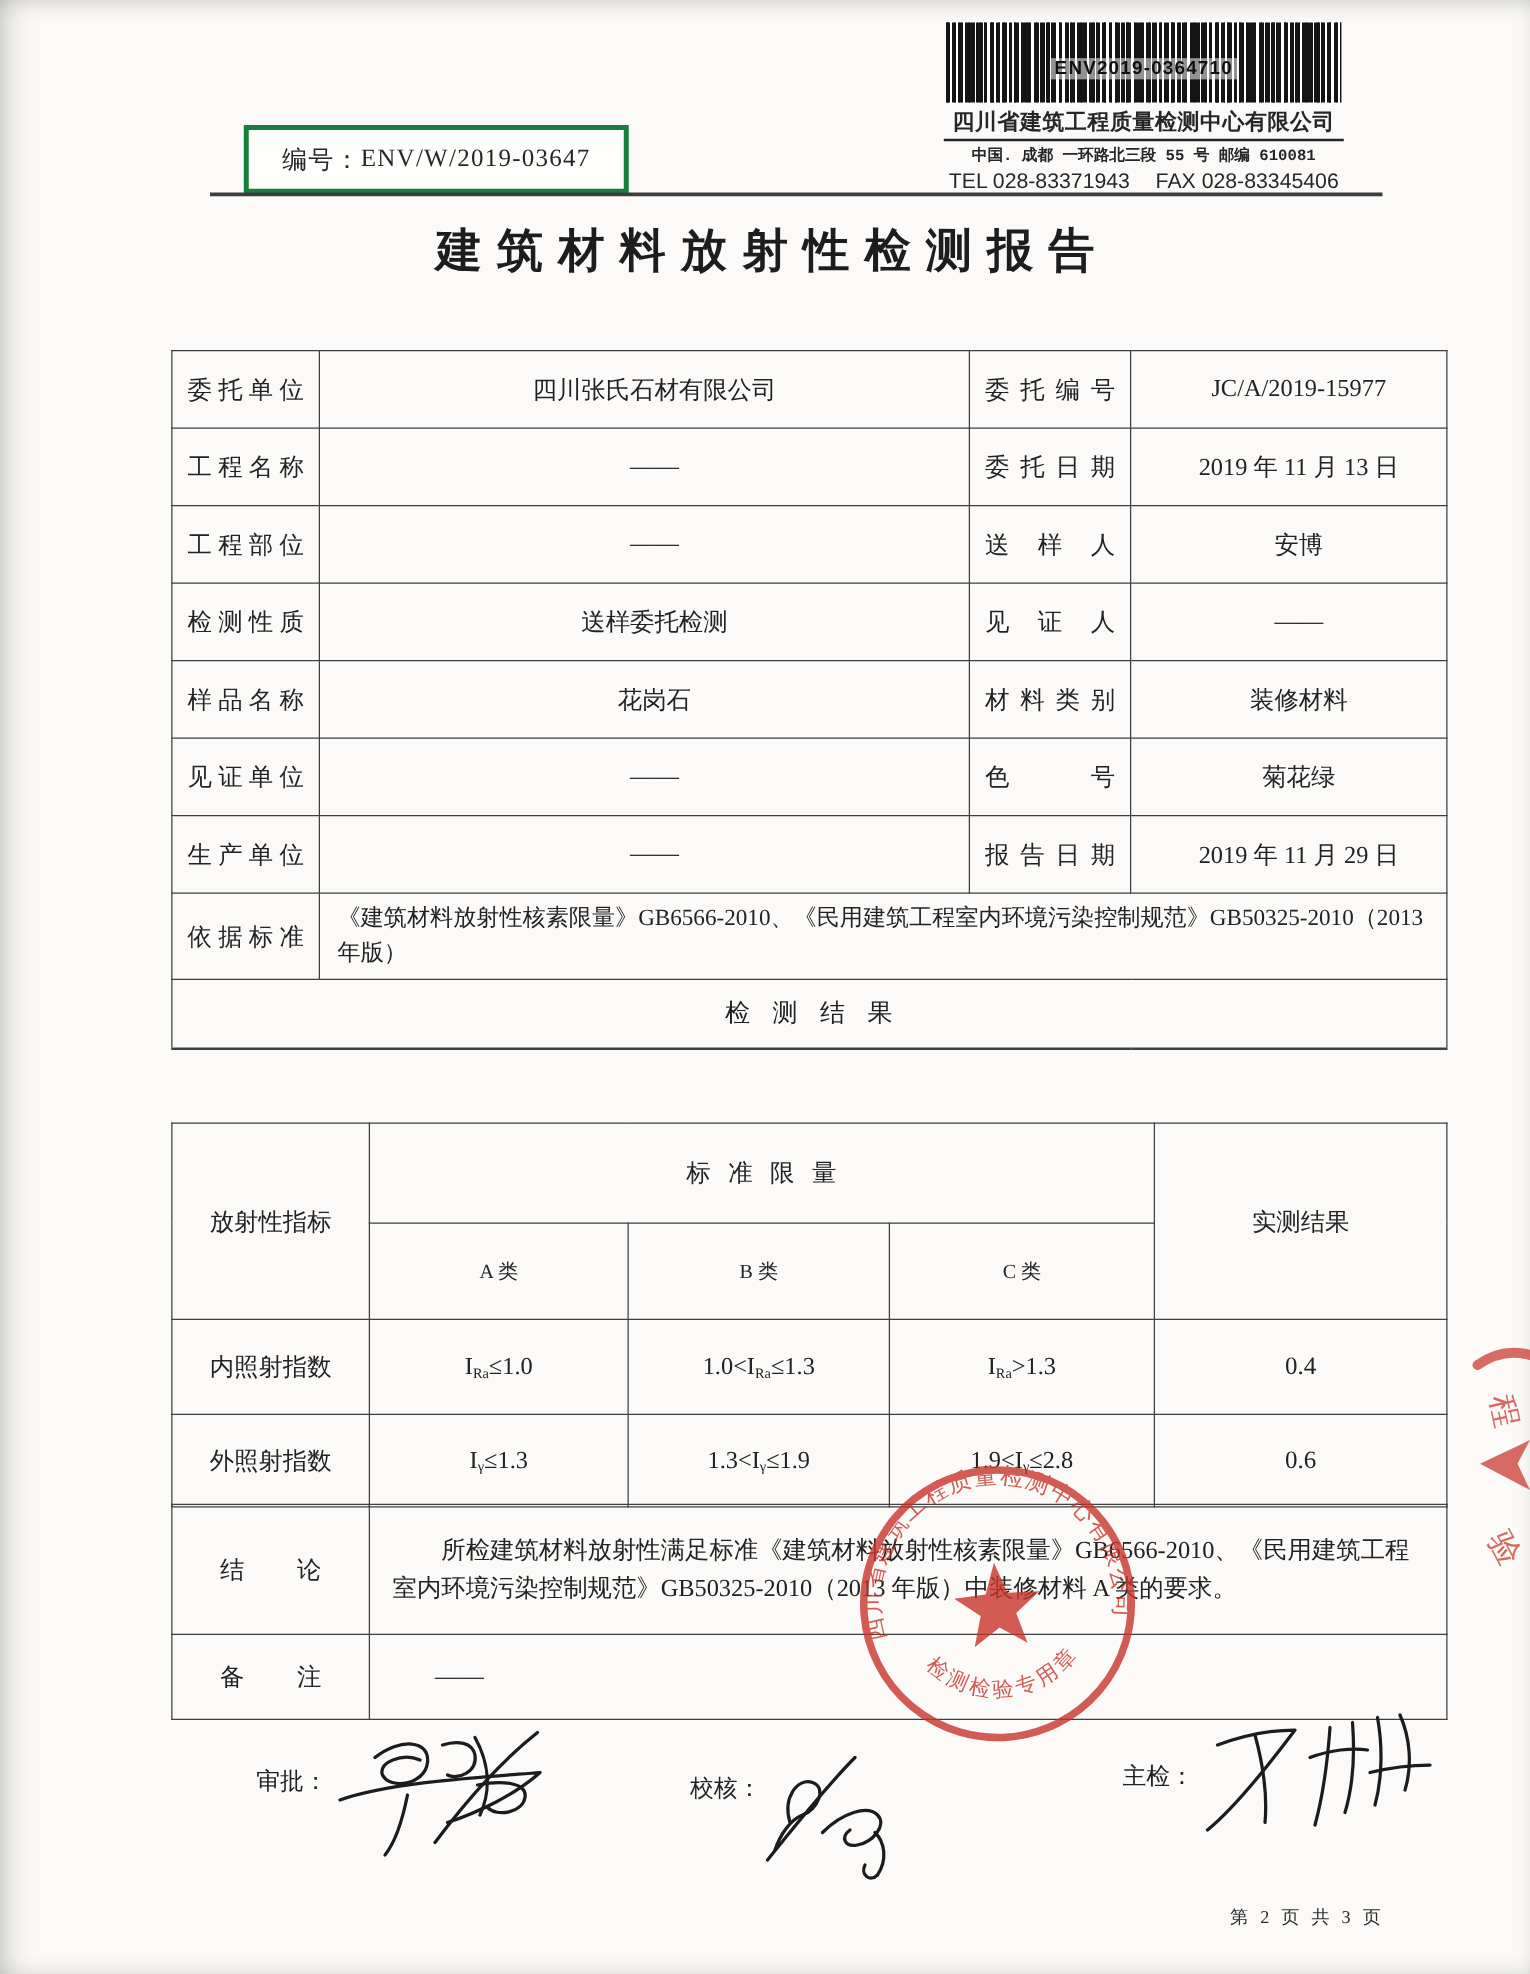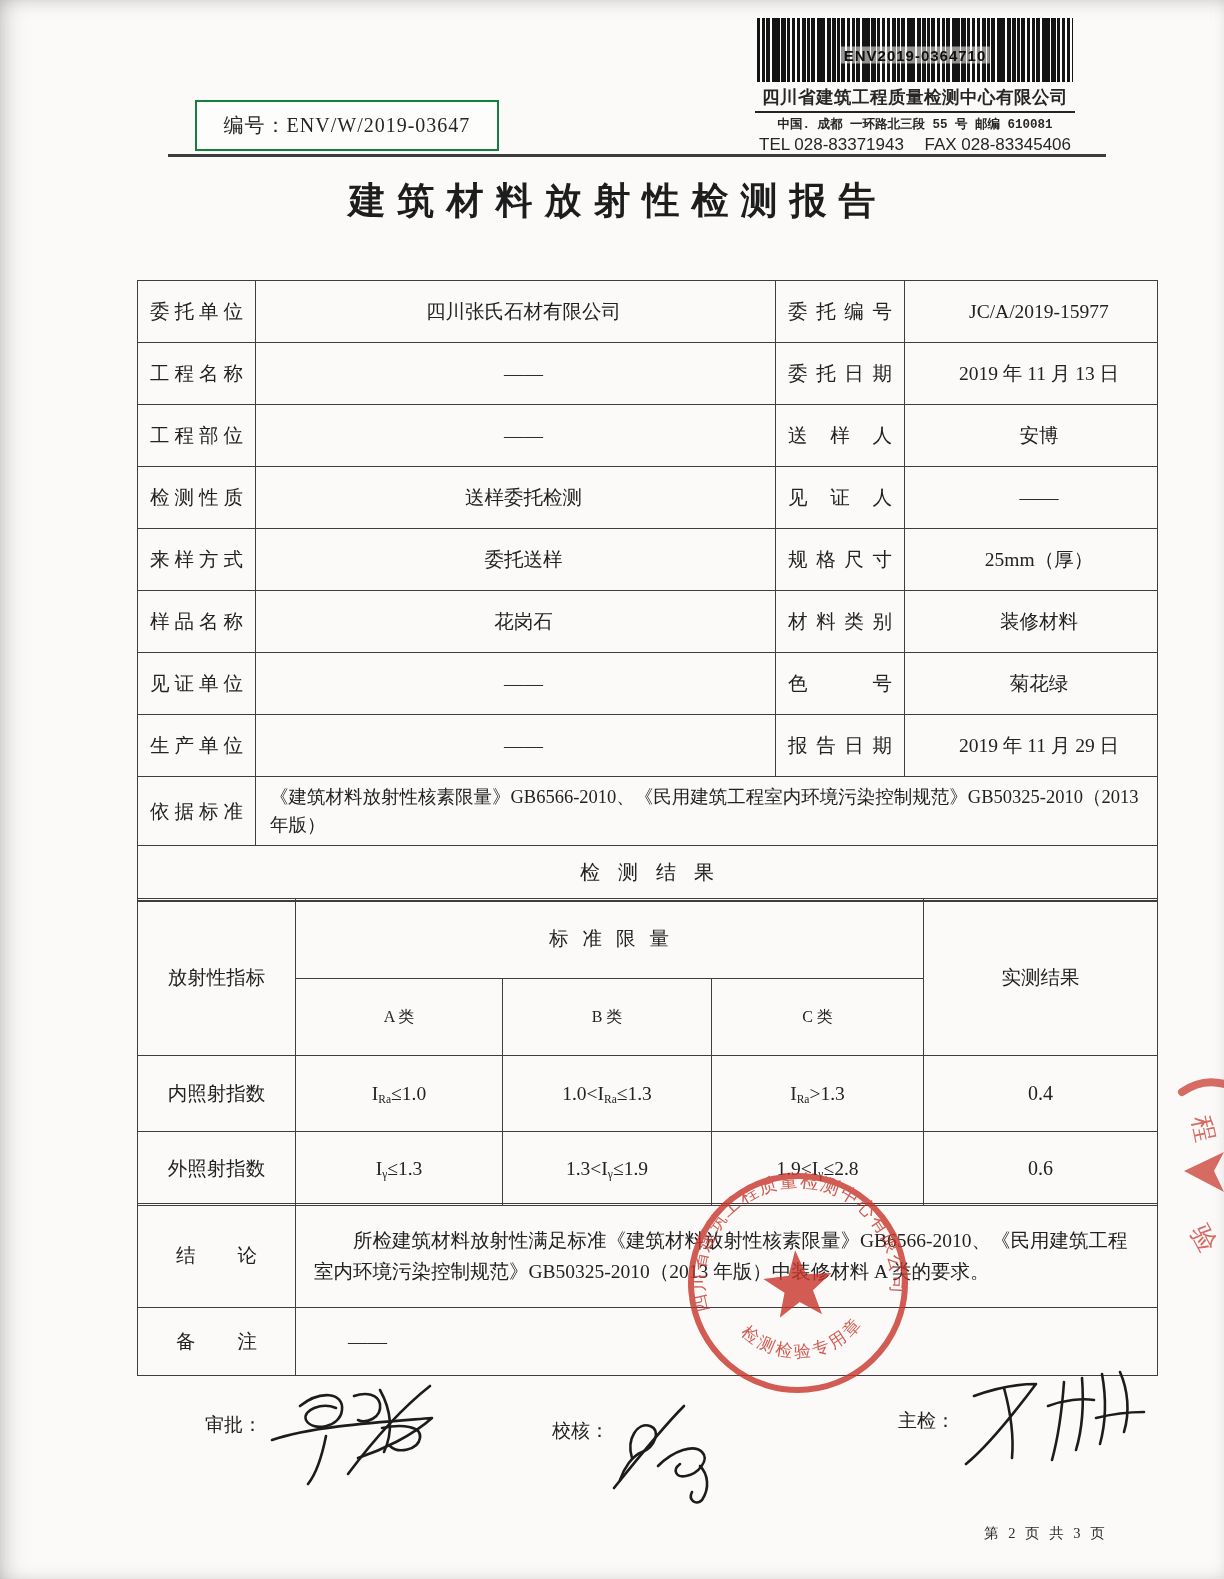--- a/index.html
+++ b/index.html
@@ -8,21 +8,21 @@
     position:relative;width:1224px;height:1579px;margin:0 auto;
     background:#fbfaf8;overflow:hidden;
     box-shadow:inset 16px 0 26px -16px rgba(110,110,110,.5),
                inset 0 12px 20px -14px rgba(130,130,130,.4),
                inset -6px -8px 18px -12px rgba(150,150,150,.35);
     font-family:"Liberation Serif","DejaVu Serif",serif;color:#262626;
   }
   
   .doc-no{
     position:absolute;left:195px;top:100px;width:300px;height:47px;
-    border:2px solid #15803d;display:flex;align-items:center;justify-content:center;
+    border:4px solid #15803d;display:flex;align-items:center;justify-content:center;
     font-size:20px;letter-spacing:1px;background:#fdfdfb;
   }
   .top-rule{position:absolute;left:168px;top:154px;width:938px;height:3px;background:#3c3c3c;}
   
   .letterhead{position:absolute;left:755px;top:18px;width:320px;text-align:center;}
   .barcode{
     position:relative;width:316px;height:64px;margin:0 auto;background:#fff;
     background-image:
       repeating-linear-gradient(90deg,#141414 0 3px,rgba(0,0,0,0) 3px 5px),
       repeating-linear-gradient(90deg,#141414 0 2px,rgba(0,0,0,0) 2px 9px),
@@ -124,26 +124,20 @@
       <td class="lab">送样人</td>
       <td class="val">安博</td>
     </tr>
     <tr style="height:62px">
       <td class="lab">检测性质</td>
       <td class="val">送样委托检测</td>
       <td class="lab">见证人</td>
       <td class="val">——</td>
     </tr>
     <tr style="height:62px">
-      <td class="lab">来样方式</td>
-      <td class="val">委托送样</td>
-      <td class="lab">规格尺寸</td>
-      <td class="val">25mm（厚）</td>
-    </tr>
-    <tr style="height:62px">
       <td class="lab">样品名称</td>
       <td class="val">花岗石</td>
       <td class="lab">材料类别</td>
       <td class="val">装修材料</td>
     </tr>
     <tr style="height:62px">
       <td class="lab">见证单位</td>
       <td class="val">——</td>
       <td class="lab">色号</td>
       <td class="val">菊花绿</td>

